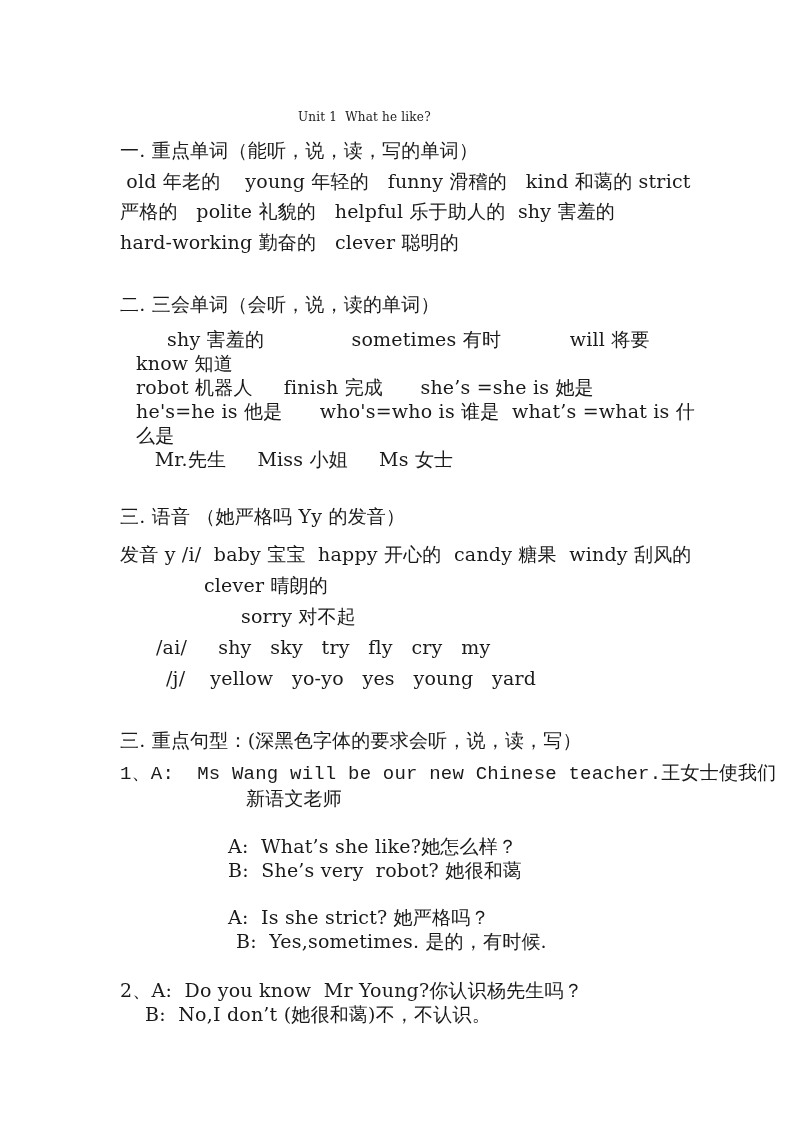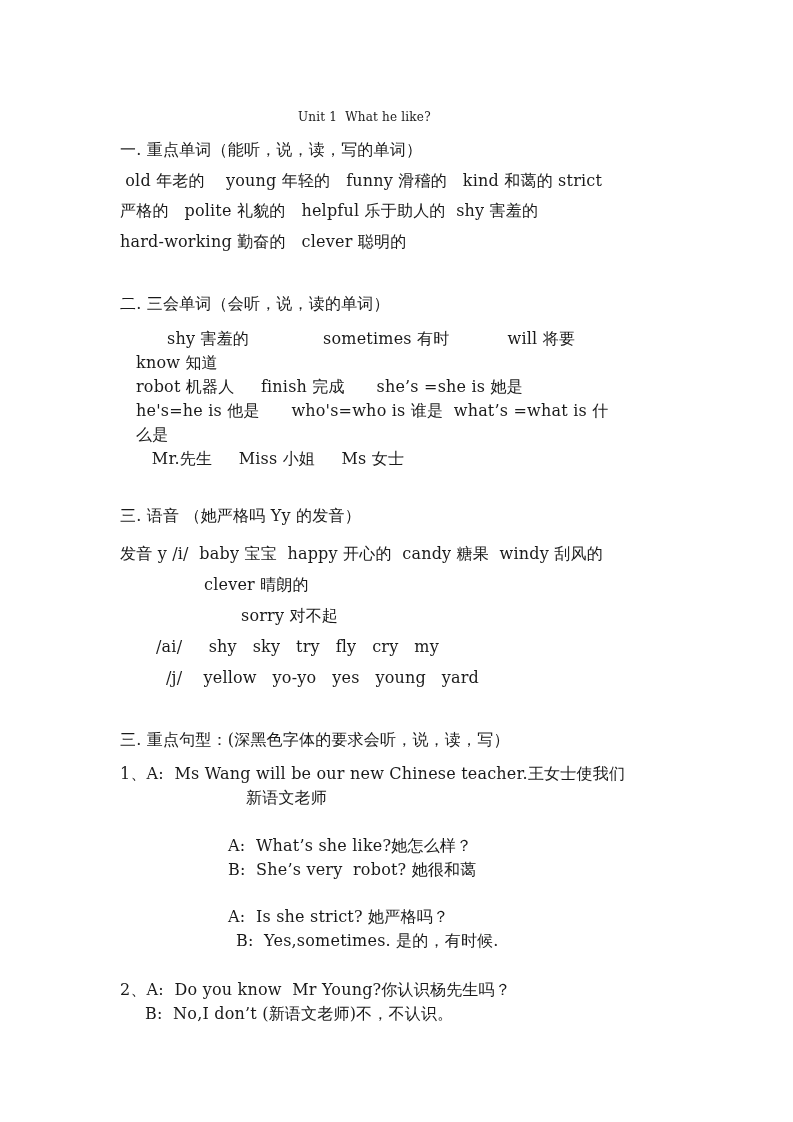--- a/index.html
+++ b/index.html
@@ -1,18 +1,18 @@
 <!DOCTYPE html>
 <html><head>
 <meta charset="utf-8">
 <style>
   html, body { margin: 0; padding: 0; background: #ffffff; }
   body { width: 793px; height: 1122px; position: relative; overflow: hidden;
          font-family: "DejaVu Serif", "Liberation Serif", serif; color: #1a1a1a; }
-  .line { position: absolute; white-space: pre; font-size: 16px; line-height: 20px; letter-spacing: 0.2px; }
+  .line { position: absolute; white-space: pre; font-size: 19px; line-height: 20px; letter-spacing: 0.2px; }
   .title { font-size: 12px; }
 </style>
 </head>
 <body>
 
 <div>
   <div class="line title" style="left:298px; top:107px;">Unit 1  What he like?</div>
 
   <div class="line" style="left:120px; top:140px;">一. 重点单词（能听，说，读，写的单词）</div>
   <div class="line" style="left:120px; top:171px;"> old 年老的    young 年轻的   funny 滑稽的   kind 和蔼的 strict</div>
@@ -28,21 +28,21 @@
   <div class="line" style="left:136px; top:449px;">   Mr.先生     Miss 小姐     Ms 女士</div>
 
   <div class="line" style="left:120px; top:506px;">三. 语音 （她严格吗 Yy 的发音）</div>
   <div class="line" style="left:120px; top:544px;">发音 y /i/  baby 宝宝  happy 开心的  candy 糖果  windy 刮风的</div>
   <div class="line" style="left:204px; top:575px;">clever 晴朗的</div>
   <div class="line" style="left:241px; top:606px;">sorry 对不起</div>
   <div class="line" style="left:156px; top:637px;">/ai/     shy   sky   try   fly   cry   my</div>
   <div class="line" style="left:166px; top:668px;">/j/    yellow   yo-yo   yes   young   yard</div>
 
   <div class="line" style="left:120px; top:730px;">三. 重点句型：(深黑色字体的要求会听，说，读，写）</div>
-  <div class="line" style="left:120px; top:764px;">1、A:  Ms Wang will be our new Chinese teacher.王女士使我们</div>
+  <div class="line" style="left:120px; top:764px;font-family:Liberation Mono, monospace;">1、A:  Ms Wang will be our new Chinese teacher.王女士使我们</div>
   <div class="line" style="left:246px; top:788px;">新语文老师</div>
   <div class="line" style="left:228px; top:836px;">A:  What’s she like?她怎么样？</div>
   <div class="line" style="left:228px; top:860px;">B:  She’s very  robot? 她很和蔼</div>
   <div class="line" style="left:228px; top:907px;">A:  Is she strict? 她严格吗？</div>
   <div class="line" style="left:228px; top:931px;margin-left:8px;">B:  Yes,sometimes. 是的，有时候.</div>
   <div class="line" style="left:120px; top:980px;">2、A:  Do you know  Mr Young?你认识杨先生吗？</div>
-  <div class="line" style="left:145px; top:1004px;">B:  No,I don’t (新语文老师)不，不认识。</div>
+  <div class="line" style="left:145px; top:1004px;">B:  No,I don’t (她很和蔼)不，不认识。</div>
 </div>
 
 </body></html>

